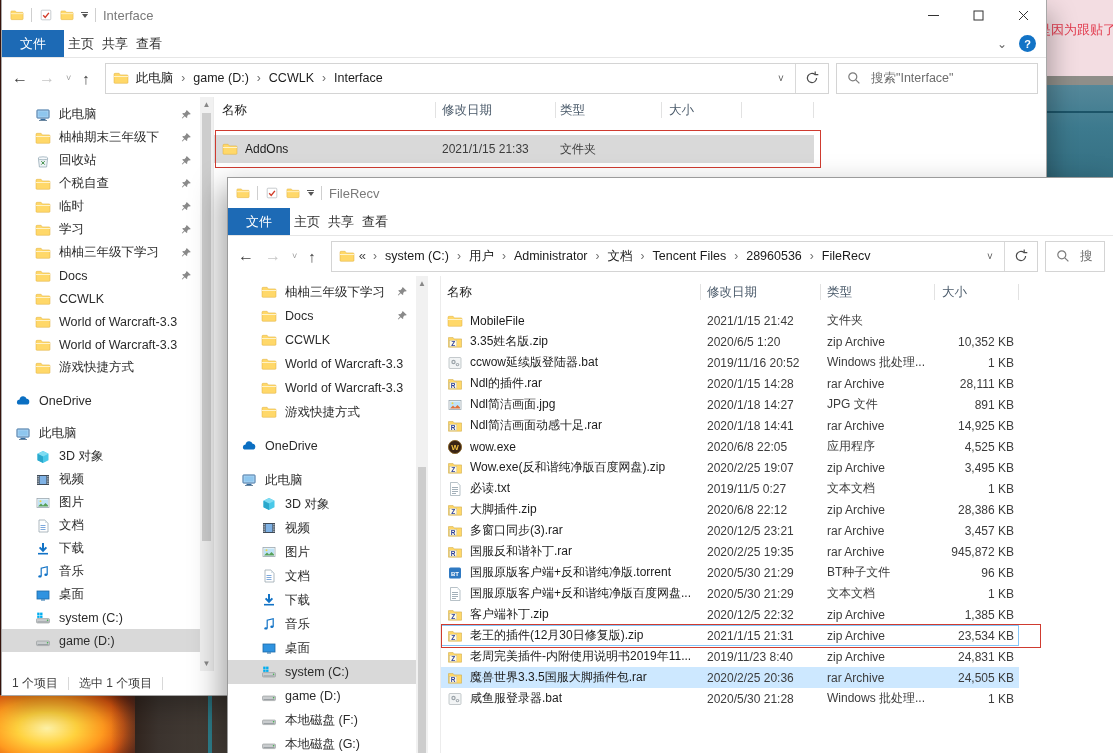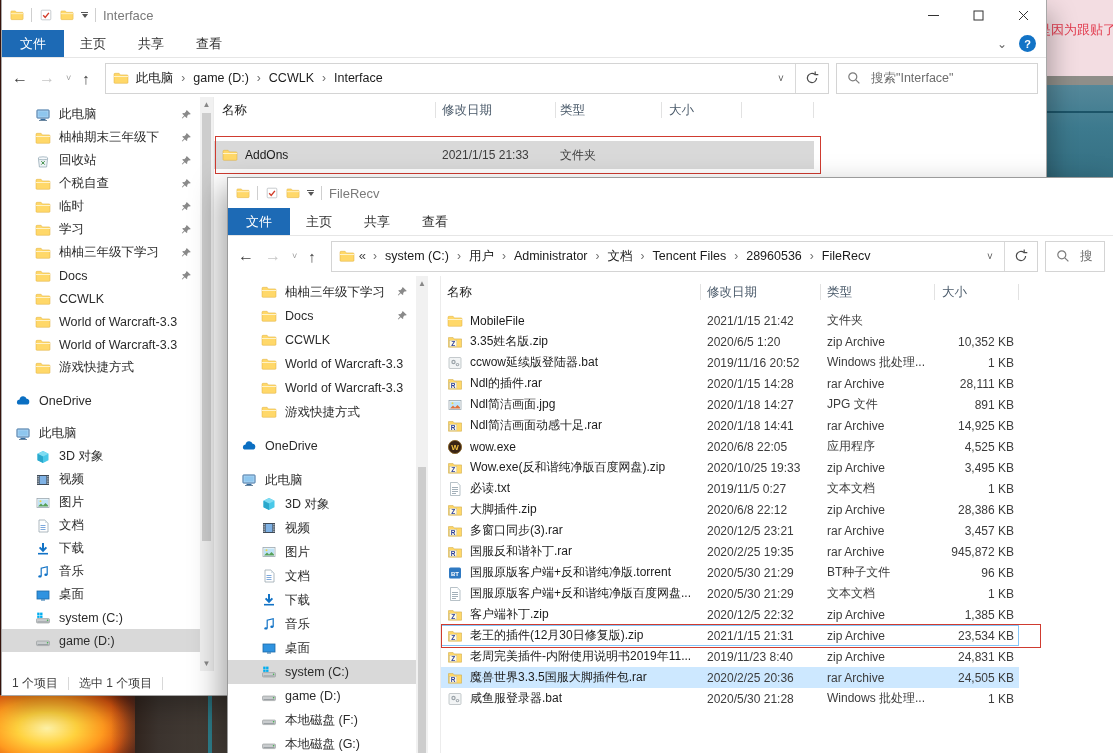--- a/index.html
+++ b/index.html
@@ -26,21 +26,21 @@
   .titlebar{height:30px;display:flex;align-items:center;}
   .qat{display:flex;align-items:center;gap:7px;padding-left:8px;}
   .vdiv{width:1px;height:14px;background:#cfcfcf;}
   .qat-drop{display:flex;flex-direction:column;align-items:center;gap:1px;}
   .qat-drop .bar{width:7px;height:1.5px;background:#555;}
   .qat-drop .tri{width:0;height:0;border-left:3.5px solid transparent;border-right:3.5px solid transparent;border-top:4px solid #555;}
   .title-text{color:#7a7a7a;font-size:13px;margin-left:7px;}
   .caption-btns{margin-left:auto;display:flex;height:30px;}
   .caption-btn{width:45px;display:flex;align-items:center;justify-content:center;color:#333;}
   .tabs-row{height:27px;display:flex;align-items:stretch;border-bottom:1px solid #e6e6e6;}
-  .tab{padding:0 16px;display:flex;align-items:center;color:#333;font-size:13px;}
+  .tab{padding:0 4px;display:flex;align-items:center;color:#333;font-size:13px;}
   .tab.active{background:#1d6ab5;color:#fff;padding:0 18px;}
   .ribbon-right{margin-left:auto;display:flex;align-items:center;gap:12px;padding-right:10px;}
   .rib-chev{color:#666;font-size:12px;}
   .help-circle{width:17px;height:17px;border-radius:50%;background:#1273c6;color:#fff;font-size:11px;
                font-weight:bold;display:flex;align-items:center;justify-content:center;}
   .nav-row{height:40px;display:flex;align-items:center;padding:0 8px 0 2px;gap:7px;}
   .nav-btns{display:flex;align-items:center;gap:11px;padding:0 8px;}
   .nav-back{color:#3f3f3f;font-size:16px;}
   .nav-fwd{color:#c6c6c6;font-size:16px;}
   .nav-chev{color:#9a9a9a;font-size:9px;}
@@ -82,21 +82,21 @@
   .fl-header{display:flex;align-items:center;color:#4a5a6a;font-size:12.5px;position:relative;}
   .w1 .fl-header{height:26px;}
   .w2 .fl-header{height:32px;}
   .fl-h{position:relative;padding-left:7px;box-sizing:border-box;height:100%;display:flex;align-items:center;}
   .fl-h::after{content:'';position:absolute;right:0;top:50%;margin-top:-8px;height:16px;width:1px;background:#e2e2e2;}
   .sort-caret{position:absolute;top:-3px;font-size:10px;color:#8a8a8a;}
   .w1 .sort-caret{left:126px;}
   .w2 .sort-caret{left:128px;}
   .fl-rows{position:relative;}
   .fl-row{display:flex;align-items:center;position:relative;}
-  .w1 .fl-row{height:28px;width:600px;margin-top:18px;}
+  .w1 .fl-row{height:28px;width:600px;margin-top:12px;}
   .w2 .fl-row{height:21px;width:578px;}
   .w2 .fl-rows{padding-top:2px;}
   .fl-row.sel-gray{background:#d9d9d9;}
   .fl-row.hl-blue{background:#cde8ff;}
   .fl-row.focus{box-shadow:inset 0 0 0 1px #86c5f7;}
   .c-name{display:flex;align-items:center;gap:7px;overflow:hidden;white-space:nowrap;box-sizing:border-box;}
   .c{white-space:nowrap;overflow:hidden;box-sizing:border-box;color:#3c3c3c;}
   .w1 .c-name{width:222px;padding-left:8px;color:#1b1b1b;}
   .w1 .c-date{width:120px;padding-left:6px;}
   .w1 .c-type{width:106px;padding-left:4px;}
@@ -997,21 +997,21 @@
             <span class="c-name">
               <span class="ic ">
                 <svg viewBox="0 0 16 16">
                   <path d="M1.5 3.6h4.6l1 1.3h7.4v8.3H1.5z" fill="#ffd869" stroke="#c9a23a" stroke-width=".5"></path>
                   <rect x="2.6" y="6.3" width="7.2" height="6.2" fill="#fffbe8" stroke="#b9b390" stroke-width=".4"></rect>
                   <text x="6.2" y="11.6" font-size="6.5" font-weight="bold" fill="#2b3f9e" text-anchor="middle">Z</text>
                 </svg>
               </span>
               <span>Wow.exe(反和谐纯净版百度网盘).zip</span>
             </span>
-            <span class="c c-date">2020/10/25 19:33</span>
+            <span class="c c-date">2020/2/25 19:07</span>
             <span class="c c-type">zip Archive</span>
             <span class="c c-size">3,495 KB</span>
           </div>
           <div class="fl-row">
             <span class="c-name">
               <span class="ic ">
                 <svg viewBox="0 0 16 16">
                   <path d="M3.5 1.5h7L13 4v10.5H3.5z" fill="#fff" stroke="#9aa7b0" stroke-width=".7"></path>
                   <path d="M10.5 1.5L13 4h-2.5z" fill="#e2eaee"></path>
                   <g stroke="#8a9aa6" stroke-width=".8">

